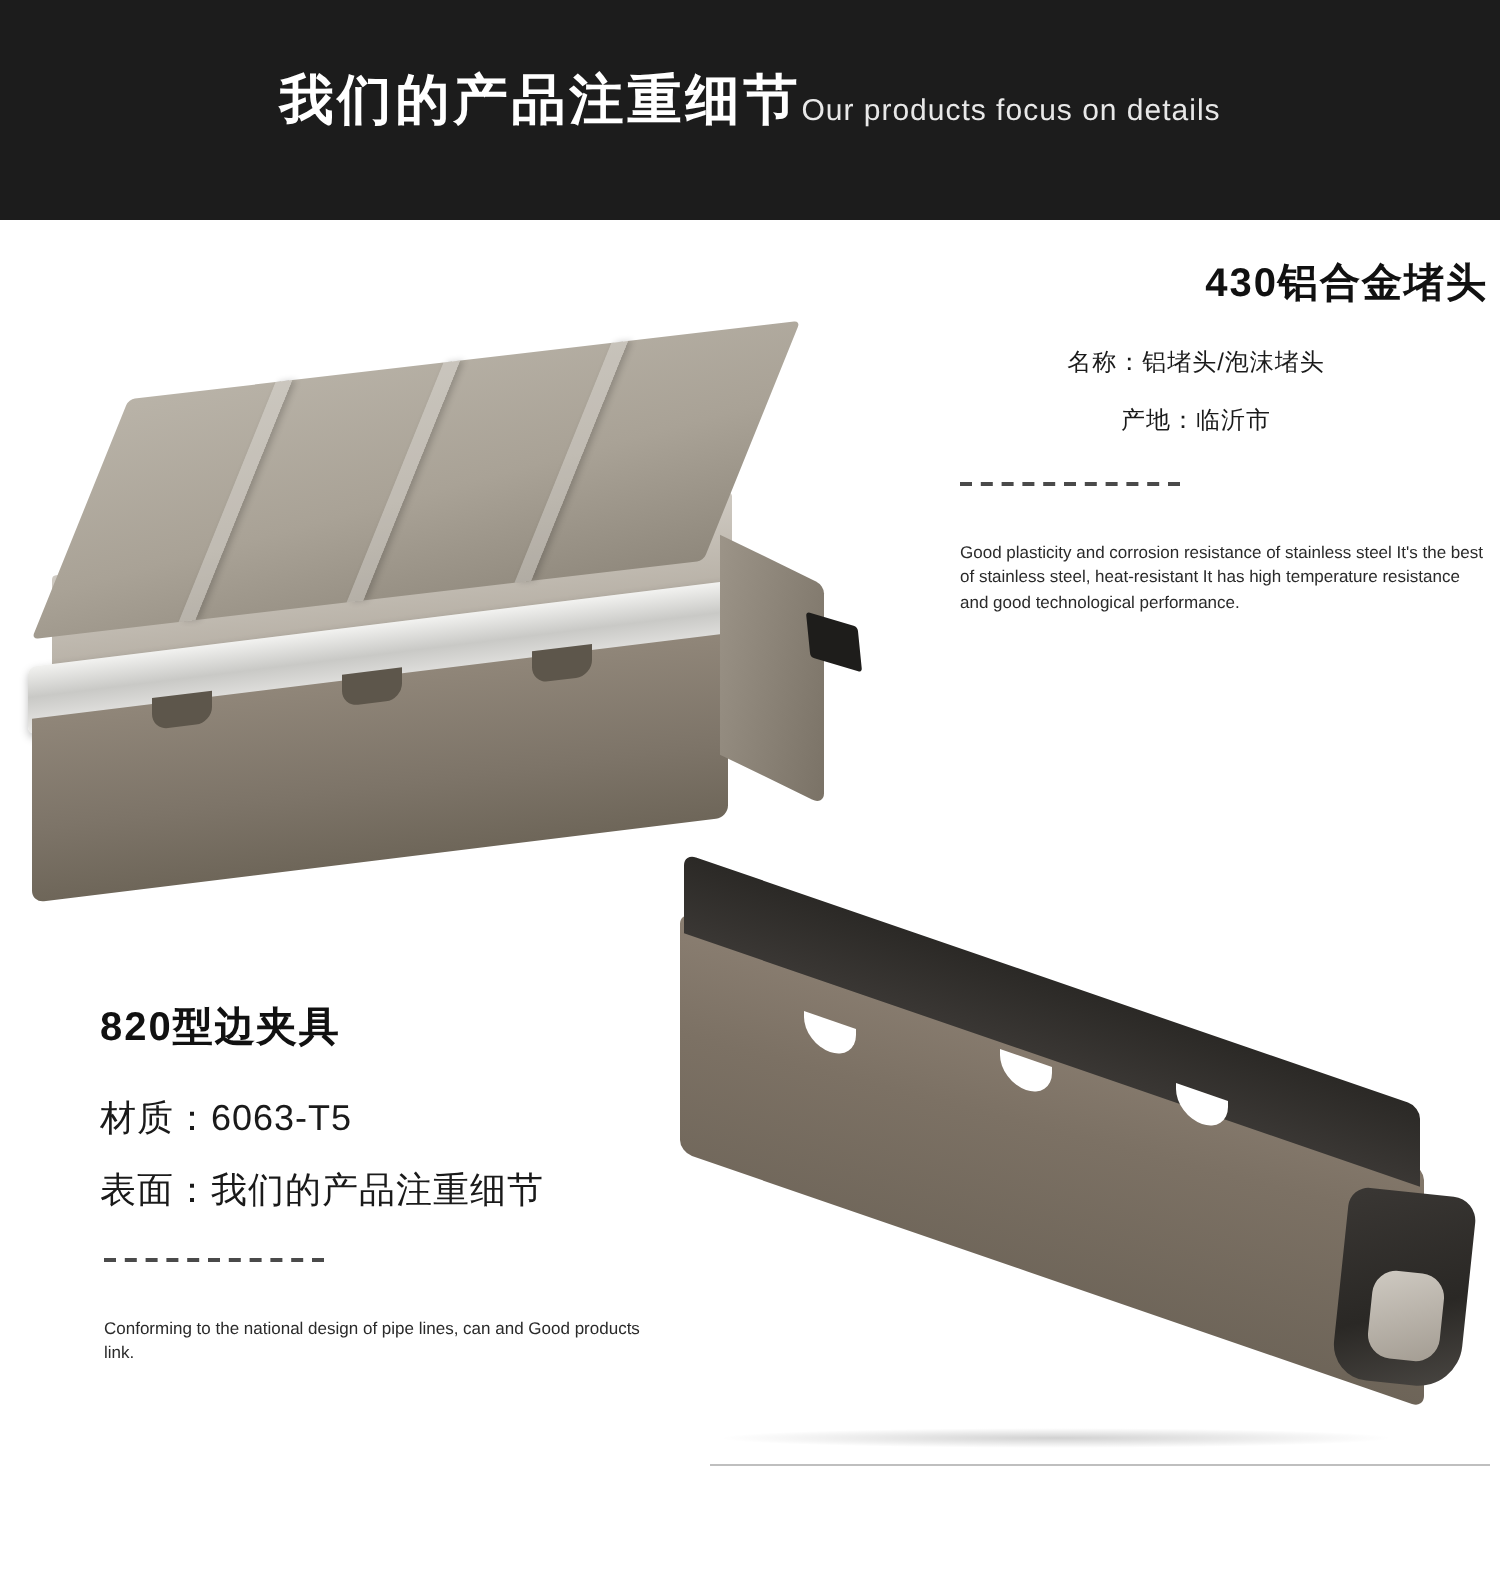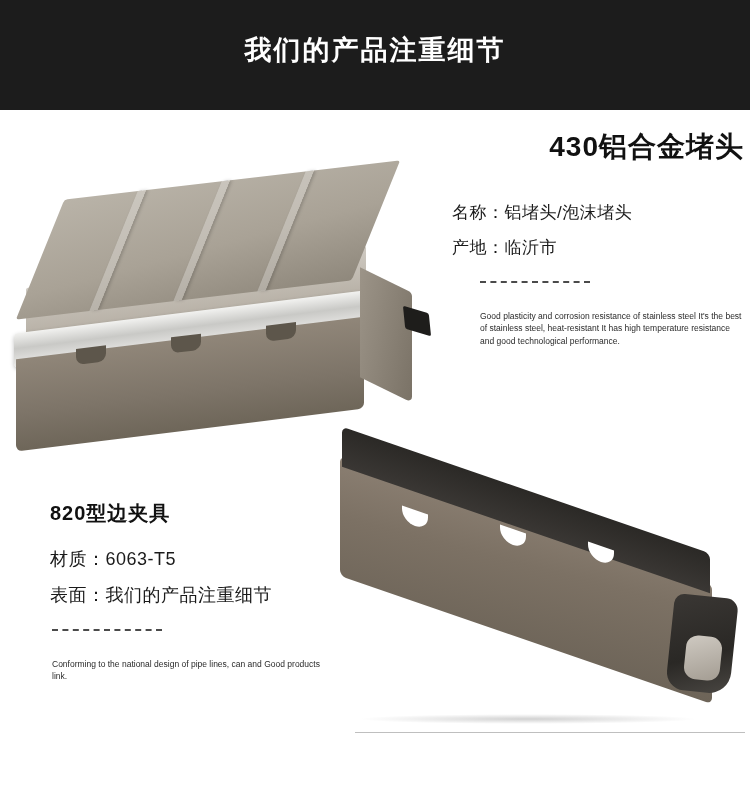--- a/index.html
+++ b/index.html
@@ -149,31 +149,31 @@
   }
 
   
   .text-one {
     position: absolute;
     left: 452px;
     top: 18px;
     width: 292px;
   }
   .prod-title {
-    font-size: 28px;
+    font-size: 20px;
     font-weight: bold;
     color: #111111;
     text-align: right;
     letter-spacing: 1px;
-    margin-bottom: 35px;
+    margin-bottom: 18px;
   }
   .prod-line {
-    font-size: 17px;
+    font-size: 12px;
     color: #1a1a1a;
-    text-align: left;
+    text-align: center;
     margin-bottom: 12px;
     letter-spacing: 0.5px;
   }
   .dash-rule {
     margin-top: 22px;
     margin-bottom: 8px;
     width: 110px;
     height: 0;
     border-top: 2px dashed #4a4a4a;
   }
@@ -285,20 +285,21 @@
     width: 390px;
     height: 1px;
     background: #bfbfbf;
   }
 </style>
 </head>
 <body>
 
 <div class="banner">
   <div class="banner-title-cn">我们的产品注重细节</div>
+  <div class="banner-title-en">Our products focus on details</div>
 </div>
 
 <div class="section-one">
 
   <div class="photo-one">
     <div class="p1-wrap">
       <div class="p1-back"></div>
       <div class="p1-top">
         <div class="p1-rib r1"></div>
         <div class="p1-rib r2"></div>

